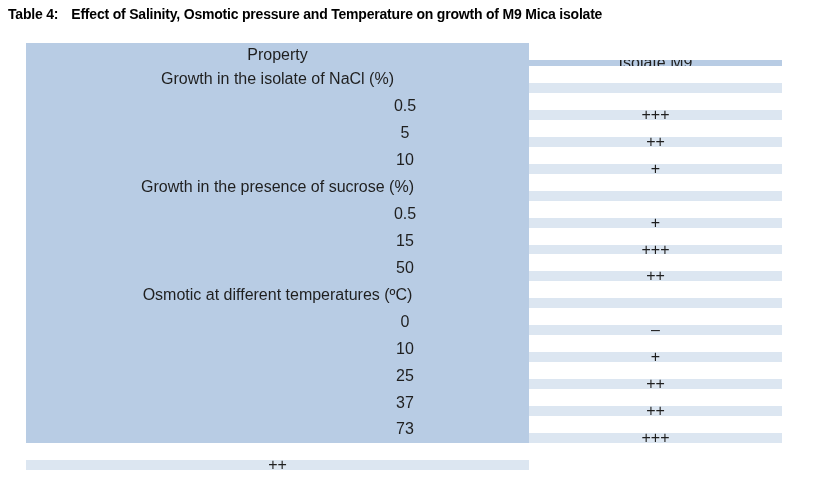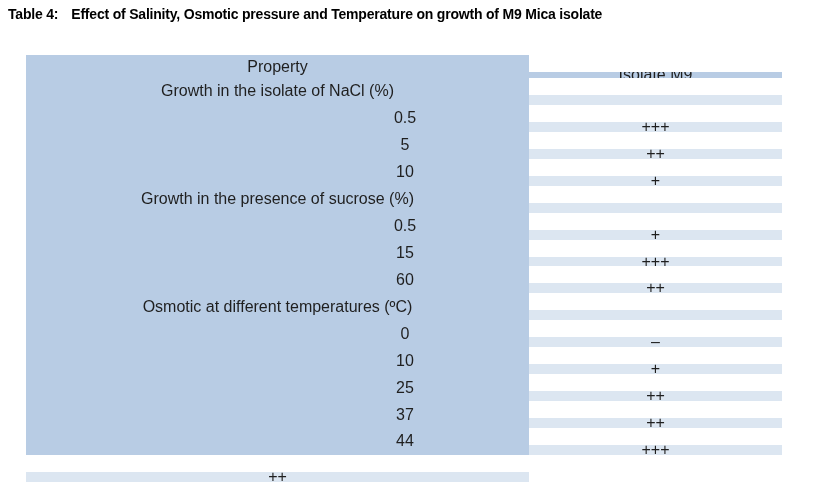--- a/index.html
+++ b/index.html
@@ -22,21 +22,21 @@
     font-size: 14px;
     font-weight: bold;
     color: #000000;
     letter-spacing: -0.2px;
     white-space: nowrap;
   }
   .caption .cap-label { margin-right: 13px; }
   .growth-table {
     position: absolute;
     left: 26px;
-    top: 55px;
+    top: 43px;
     width: 756px;
     height: 427px;
     display: grid;
     grid-template-columns: 503px 253px;
     grid-template-rows: 23px;
     grid-auto-rows: 26.93px;
     font-size: 16px;
     color: #1f1f1f;
   }
   .cell {
@@ -72,30 +72,30 @@
       <div class="cell left num">5</div>
       <div class="cell right">++</div>
       <div class="cell left num">10</div>
       <div class="cell right">+</div>
       <div class="cell left cat">Growth in the presence of sucrose (%)</div>
       <div class="cell right"></div>
       <div class="cell left num">0.5</div>
       <div class="cell right">+</div>
       <div class="cell left num">15</div>
       <div class="cell right">+++</div>
-      <div class="cell left num">60</div>
+      <div class="cell left num">50</div>
       <div class="cell right">++</div>
       <div class="cell left cat">Osmotic at different temperatures (ºC)</div>
       <div class="cell right"></div>
       <div class="cell left num">0</div>
       <div class="cell right">–</div>
       <div class="cell left num">10</div>
       <div class="cell right">+</div>
       <div class="cell left num">25</div>
       <div class="cell right">++</div>
       <div class="cell left num">37</div>
       <div class="cell right">++</div>
-      <div class="cell left num">44</div>
+      <div class="cell left num">73</div>
       <div class="cell right">+++</div>
       <div class="cell right">++</div>
     </div>
 
 </div>
 
 </body></html>

